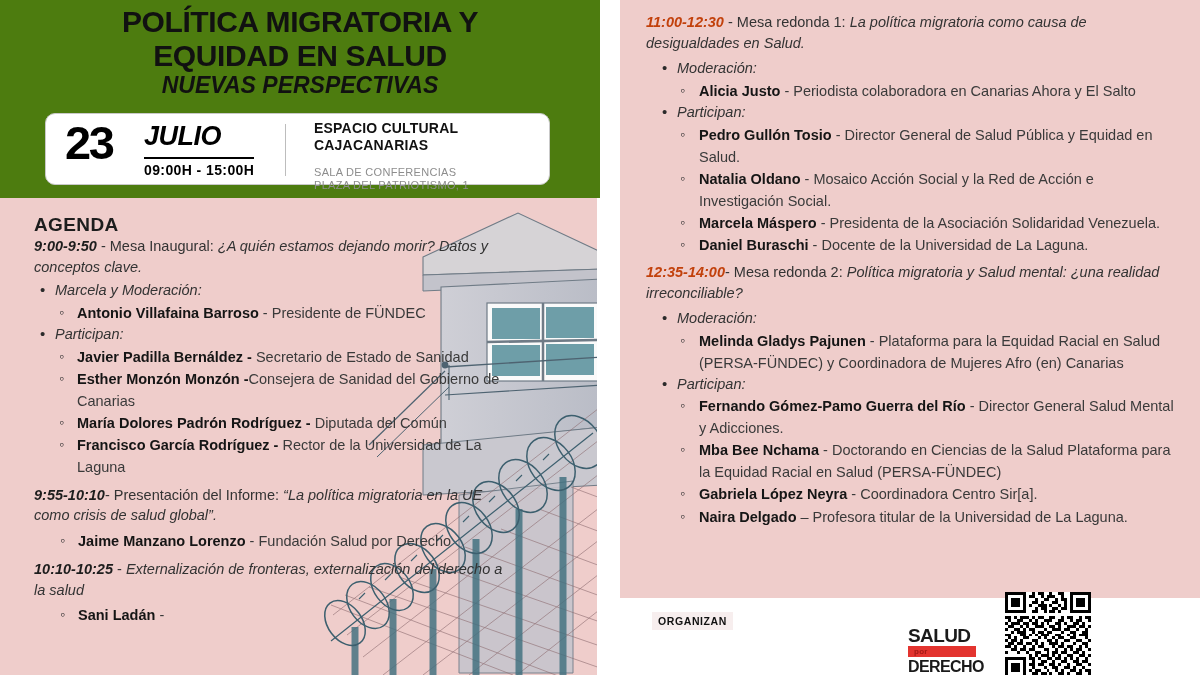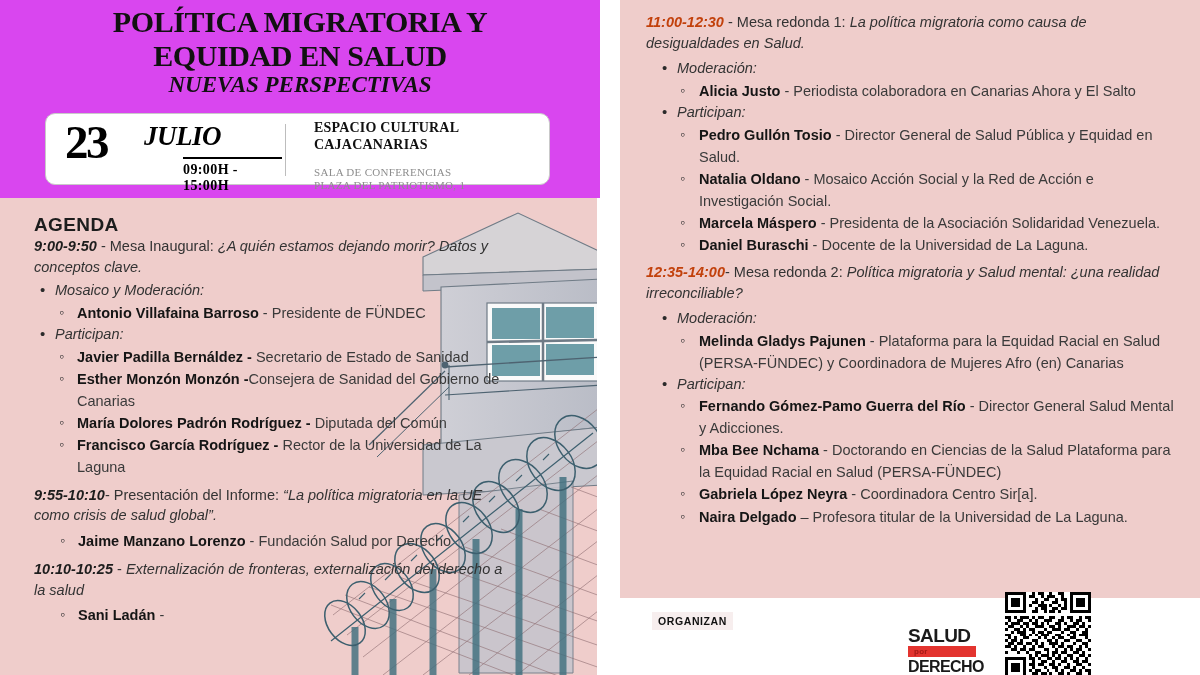--- a/index.html
+++ b/index.html
@@ -7,21 +7,21 @@
     width:1200px;height:675px;overflow:hidden;
     background:#ffffff;
     font-family:"Liberation Sans", sans-serif;
     color:#2b2b2b;
   }
   #page{position:relative;width:1200px;height:675px;background:#fff;}
 
   
   #left-col{position:absolute;left:0;top:0;width:600px;height:675px;background:#fff;overflow:hidden;}
 
-  #poster-header{position:absolute;left:0;top:0;width:600px;height:198px;background:#d946ef;font-family:Liberation Serif, serif;}
+  #poster-header{position:absolute;left:0;top:0;width:600px;height:198px;background:#4d7c0f;}
   .title-main{
     position:absolute;left:0;top:5px;width:600px;text-align:center;
     font-size:30px;font-weight:bold;letter-spacing:-0.4px;line-height:1.14;
     color:#111;
   }
   .title-sub{
     position:absolute;left:0;top:72px;width:600px;text-align:center;
     font-size:23px;font-weight:bold;font-style:italic;letter-spacing:0px;color:#111;
   }
 
@@ -33,21 +33,21 @@
   .day-num{
     position:absolute;left:5px;top:2px;font-size:47px;font-weight:bold;letter-spacing:-2.5px;
     color:#000;line-height:1;
   }
   .month{
     position:absolute;left:84px;top:6px;font-size:27px;font-weight:bold;font-style:italic;
     letter-spacing:-0.5px;color:#000;line-height:1;
   }
   .hours{
     position:absolute;left:84px;top:40px;font-size:14px;font-weight:bold;color:#000;
-    letter-spacing:0.4px;border-top:2px solid #000;padding-top:3px;margin-left:39px;
+    letter-spacing:0.4px;border-top:2px solid #000;padding-top:3px;
   }
   #date-divider{position:absolute;left:239px;top:10px;width:1px;height:52px;background:#bdbdbd;}
   #date-right{position:absolute;left:268px;top:6px;width:245px;}
   .venue-main{font-size:14px;font-weight:bold;letter-spacing:0.2px;color:#111;line-height:1.2;}
   .venue-sub{font-size:11px;color:#8d8d8d;letter-spacing:0.3px;line-height:1.25;margin-top:12px;}
   .venue-city{font-size:14px;font-weight:bold;letter-spacing:0.2px;color:#111;margin-top:4px;}
 
   #left-pink{
     position:absolute;left:0;top:198px;width:597px;height:477px;
     background:#efcdcb;overflow:hidden;
@@ -218,21 +218,21 @@
 
       <div id="agenda-text">
         <div class="agenda-head">AGENDA</div>
 
         <div class="sess">
           <div class="sess-line">
             <span class="tm">9:00-9:50</span><span> - </span><span>Mesa Inaugural: </span><span class="ital">¿A quién estamos dejando morir? Datos y conceptos clave.</span>
           </div>
           <ul class="lv1">
             <li>
-              <span>Mosaico y Moderación:</span>
+              <span>Marcela y Moderación:</span>
               <ul class="lv2">
                 <li><b>Antonio Villafaina Barroso</b><span> - Presidente de FÜNDEC</span></li>
               </ul>
             </li>
             <li>
               <span>Participan:</span>
               <ul class="lv2">
                 <li><b>Javier Padilla Bernáldez - </b><span>Secretario de Estado de Sanidad</span></li>
                 <li><b>Esther Monzón Monzón -</b><span>Consejera de Sanidad del Gobierno de Canarias</span></li>
                 <li><b>María Dolores Padrón Rodríguez - </b><span>Diputada del Común</span></li>

